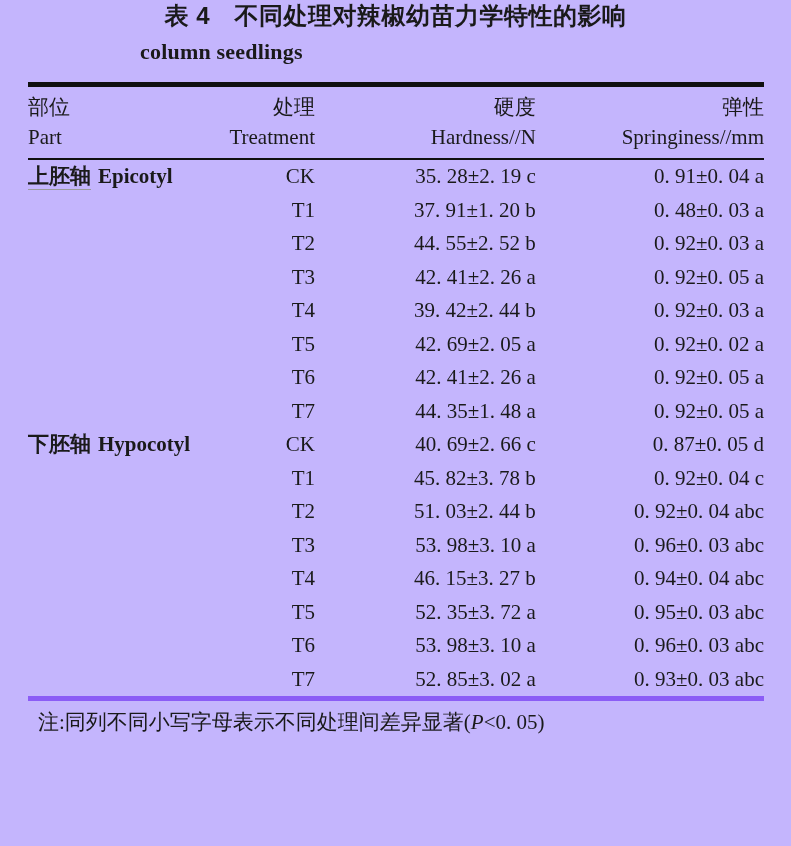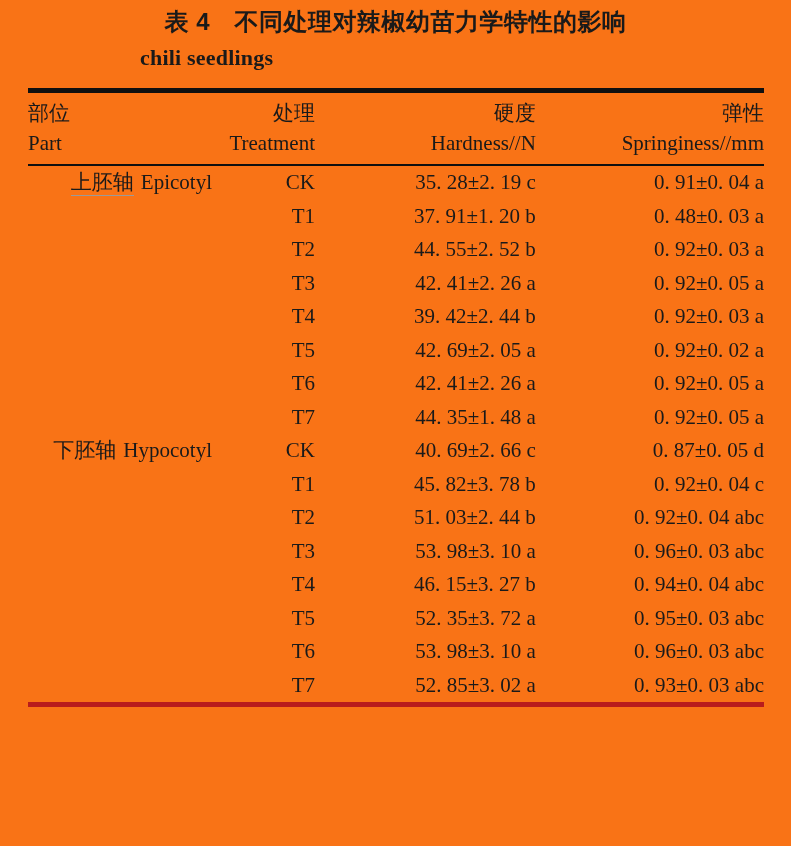--- a/index.html
+++ b/index.html
@@ -1,25 +1,24 @@
 <!DOCTYPE html>
 <html><head>
 <meta charset="utf-8">
 <style>
   html, body { margin: 0; padding: 0; background: #fff; }
   .page {
     position: relative;
     width: 791px;
     height: 846px;
-    background: #f97316;
+    background: #c4b5fd;
     color: #1a1a1a;
     font-family: "Liberation Serif", "DejaVu Serif", serif;
     overflow: hidden;
     box-sizing: border-box;
-    padding-top: 6px;
   }
   .title-zh {
     text-align: center;
     font-family: "Liberation Sans", "DejaVu Sans", sans-serif;
     font-weight: bold;
     font-size: 24px;
     line-height: 32px;
     letter-spacing: 0.5px;
   }
   .title-en {
@@ -37,43 +36,44 @@
     font-size: 22px;
     line-height: 40px;
     letter-spacing: 0.2px;
   }
   table.tbl {
     width: 736px;
     margin: 10px 0 0 28px;
     border-collapse: collapse;
     table-layout: fixed;
     border-top: 5px solid #101010;
-    border-bottom: 5px solid #b91c1c;
+    border-bottom: 5px solid #8b5cf6;
     font-size: 21px;
   }
   .tbl th {
     font-weight: normal;
     border-bottom: 2px solid #101010;
     padding: 5px 0 6px 0;
     text-align: right;
     vertical-align: middle;
   }
   .tbl th .hline { line-height: 30px; white-space: nowrap; }
   .tbl th:first-child { text-align: left; }
   .tbl td {
     height: 33.5px;
     padding: 0;
     text-align: right;
     vertical-align: middle;
     white-space: pre;
   }
   .tbl td.part {
-    text-align: right;
+    text-align: left;
     vertical-align: top;
     white-space: nowrap;
+    font-weight: bold;
   }
   .tbl td.part .part-wrap { line-height: 33.5px; }
   .part-zh.artifact-underline { border-bottom: 1.5px solid #9a9a9a; padding-bottom: 1px; }
   .part-en { margin-left: 7px; }
   .notes { margin: 6px 0 0 38px; font-size: 21px; }
   .note { line-height: 30px; }
   .note-en1 {
     width: 726px;
     text-align: justify;
     text-align-last: justify;
@@ -81,21 +81,21 @@
   }
   .note-en2 { margin-left: 67px; }
   .pvar { font-style: italic; font-family: "Liberation Serif", "DejaVu Serif", serif; }
 </style>
 </head>
 <body>
 
 <div class="page">
 
   <div class="title-zh">表 4　不同处理对辣椒幼苗力学特性的影响</div>
-  <div class="title-en2">chili seedlings</div>
+  <div class="title-en2">column seedlings</div>
 
   <table class="tbl">
     <colgroup>
       <col style="width:25%">
         <col style="width:14%">
         <col style="width:30%">
         <col style="width:31%">
     </colgroup>
     <thead>
       <tr>
@@ -205,15 +205,16 @@
       </tr>
       <tr>
         <td>T7</td>
         <td>52. 85±3. 02 a</td>
         <td>0. 93±0. 03 abc</td>
       </tr>
     </tbody>
   </table>
 
   <div class="notes">
+    <div class="note note-zh"><span>注:同列不同小写字母表示不同处理间差异显著(</span><span class="pvar">P</span><span>&lt;0. 05)</span></div>
   </div>
 
 </div>
 
 </body></html>

